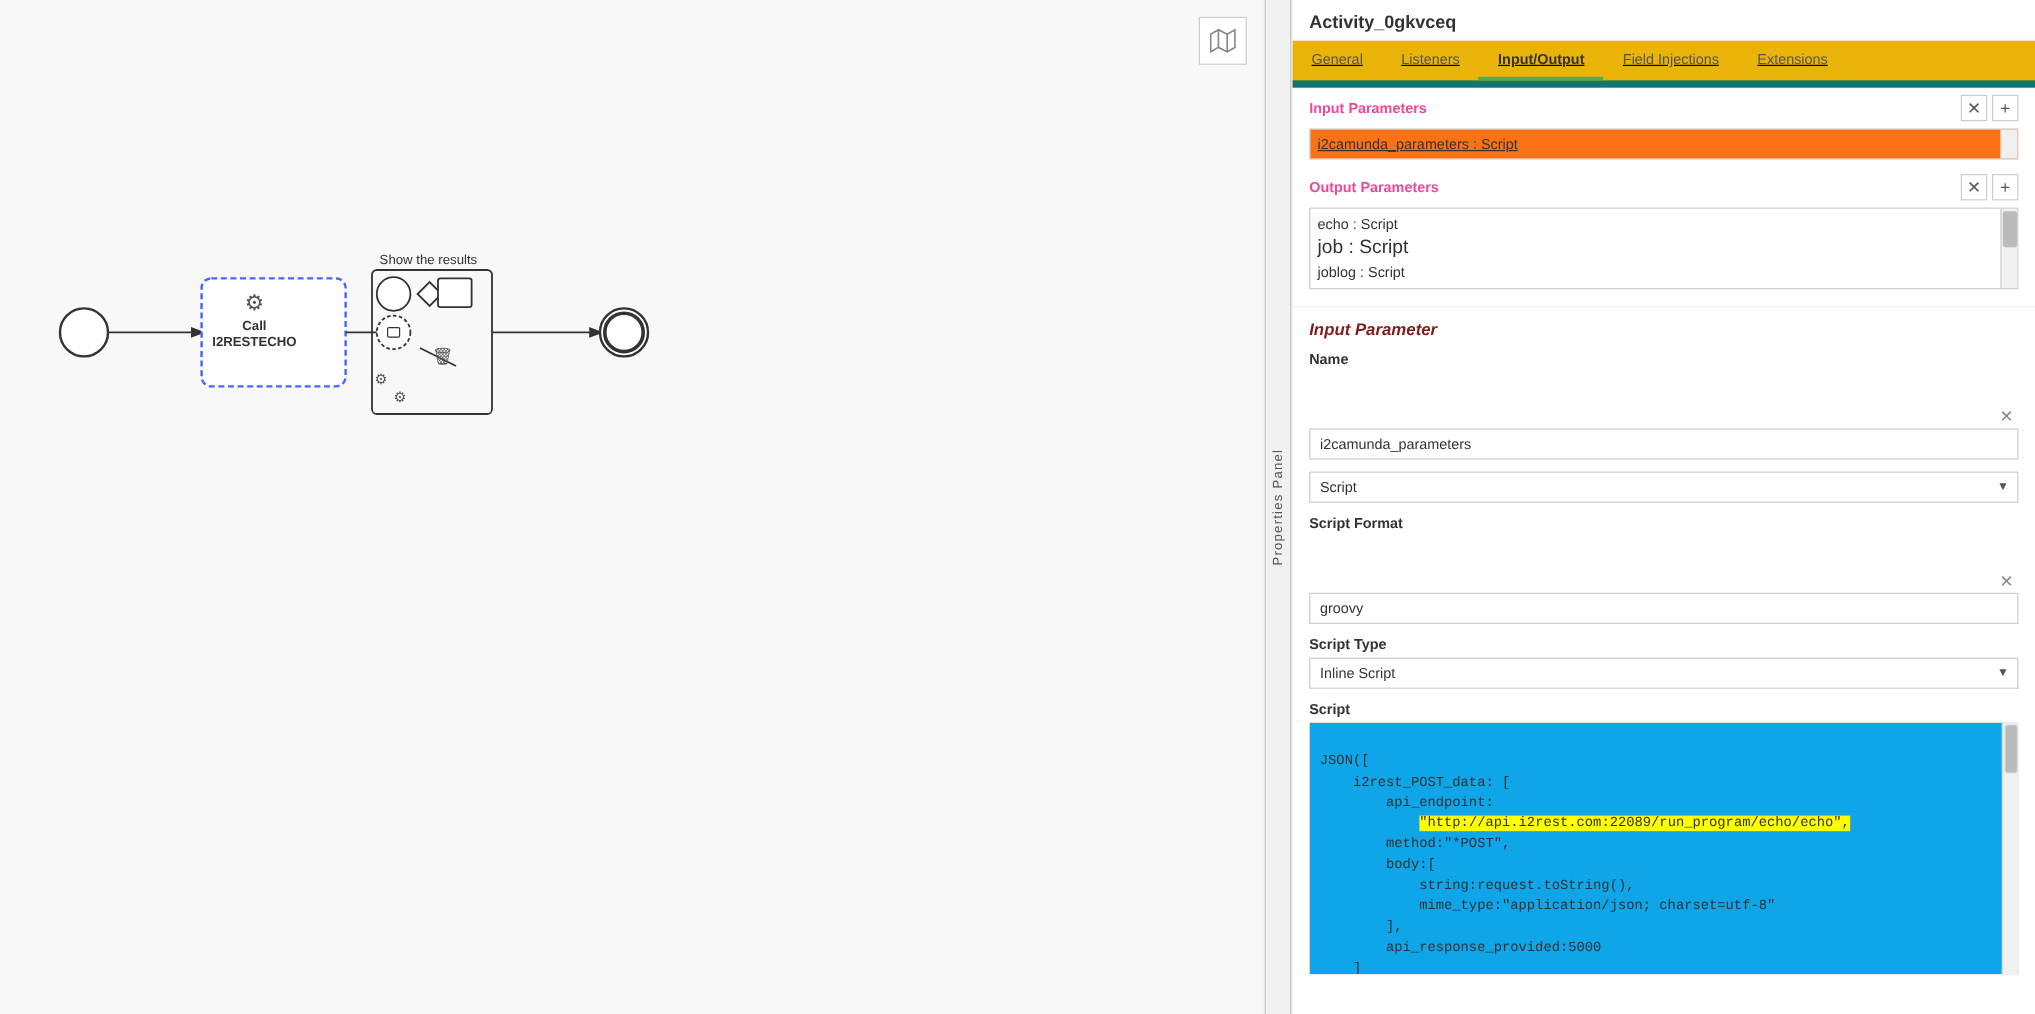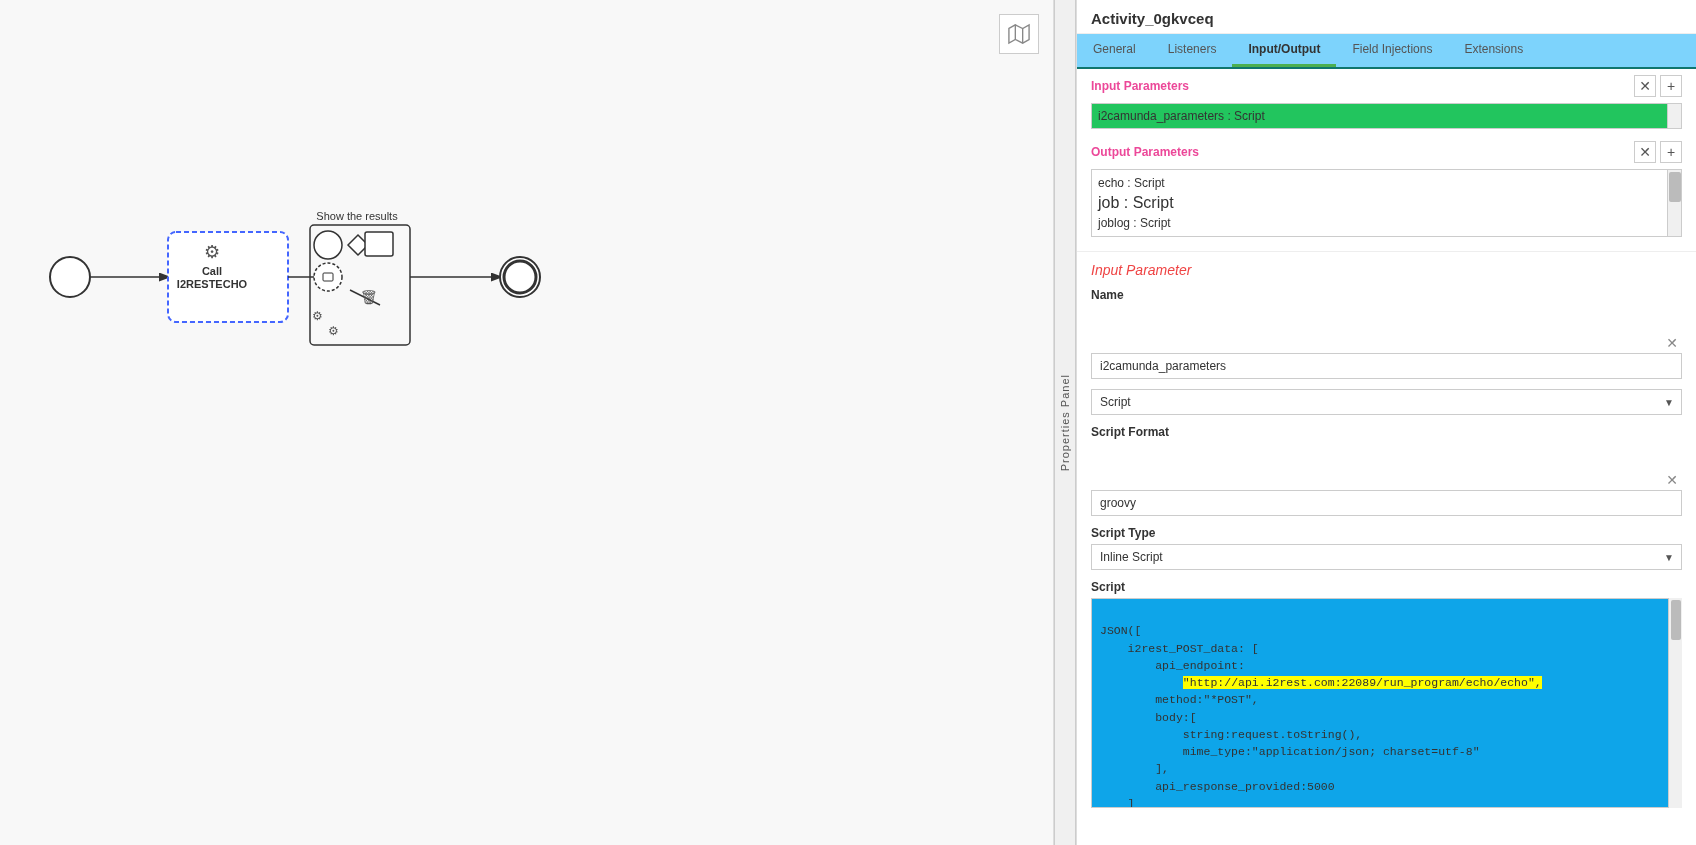--- a/index.html
+++ b/index.html
@@ -48,22 +48,23 @@
     .props-header {
       padding: 10px 14px 6px 14px;
       border-bottom: 1px solid #eee;
       font-size: 15px;
       font-weight: bold;
       color: #333;
     }
 
     .tabs-bar {
       display: flex;
-      border-bottom: 2px solid #0f766e;
-      background: #7dd3fc;
+      border-bottom: 6px solid #0f766e;
+      background: #eab308;
+      text-decoration: underline;
     }
 
     .tab {
       padding: 8px 16px;
       font-size: 12px;
       color: #555;
       cursor: pointer;
       border-bottom: 3px solid transparent;
       white-space: nowrap;
     }
@@ -126,22 +127,22 @@
     }
 
     
     .field-detail {
       padding: 10px 14px;
     }
 
     .field-detail-title {
       font-style: italic;
       font-size: 14px;
-      font-weight: normal;
-      color: #ef4444;
+      font-weight: bold;
+      color: #7f1d1d;
       margin-bottom: 10px;
     }
 
     .form-group {
       margin-bottom: 10px;
     }
 
     .form-label {
       font-size: 12px;
       font-weight: bold;
@@ -336,21 +337,21 @@
     <div class="param-section">
 
       <div class="param-header">
         <span class="param-header-label">Input Parameters</span>
         <div class="param-header-btns">
           <button class="icon-btn">✕</button>
           <button class="icon-btn">+</button>
         </div>
       </div>
       <div style="position:relative;margin:0 14px 6px 14px;border:1px solid #ccc;">
-        <div style="background:#22c55e;padding:5px 20px 5px 6px;font-size:12px;color:#333;">i2camunda_parameters : Script</div>
+        <div style="background:#f97316;padding:5px 20px 5px 6px;font-size:12px;color:#333;text-decoration:underline;">i2camunda_parameters : Script</div>
         <div style="width:14px;background:#f0f0f0;border-left:1px solid #ccc;position:absolute;right:0;top:0;bottom:0;"></div>
       </div>
 
       <div class="param-header">
         <span class="param-header-label">Output Parameters</span>
         <div class="param-header-btns">
           <button class="icon-btn">✕</button>
           <button class="icon-btn">+</button>
         </div>
       </div>

